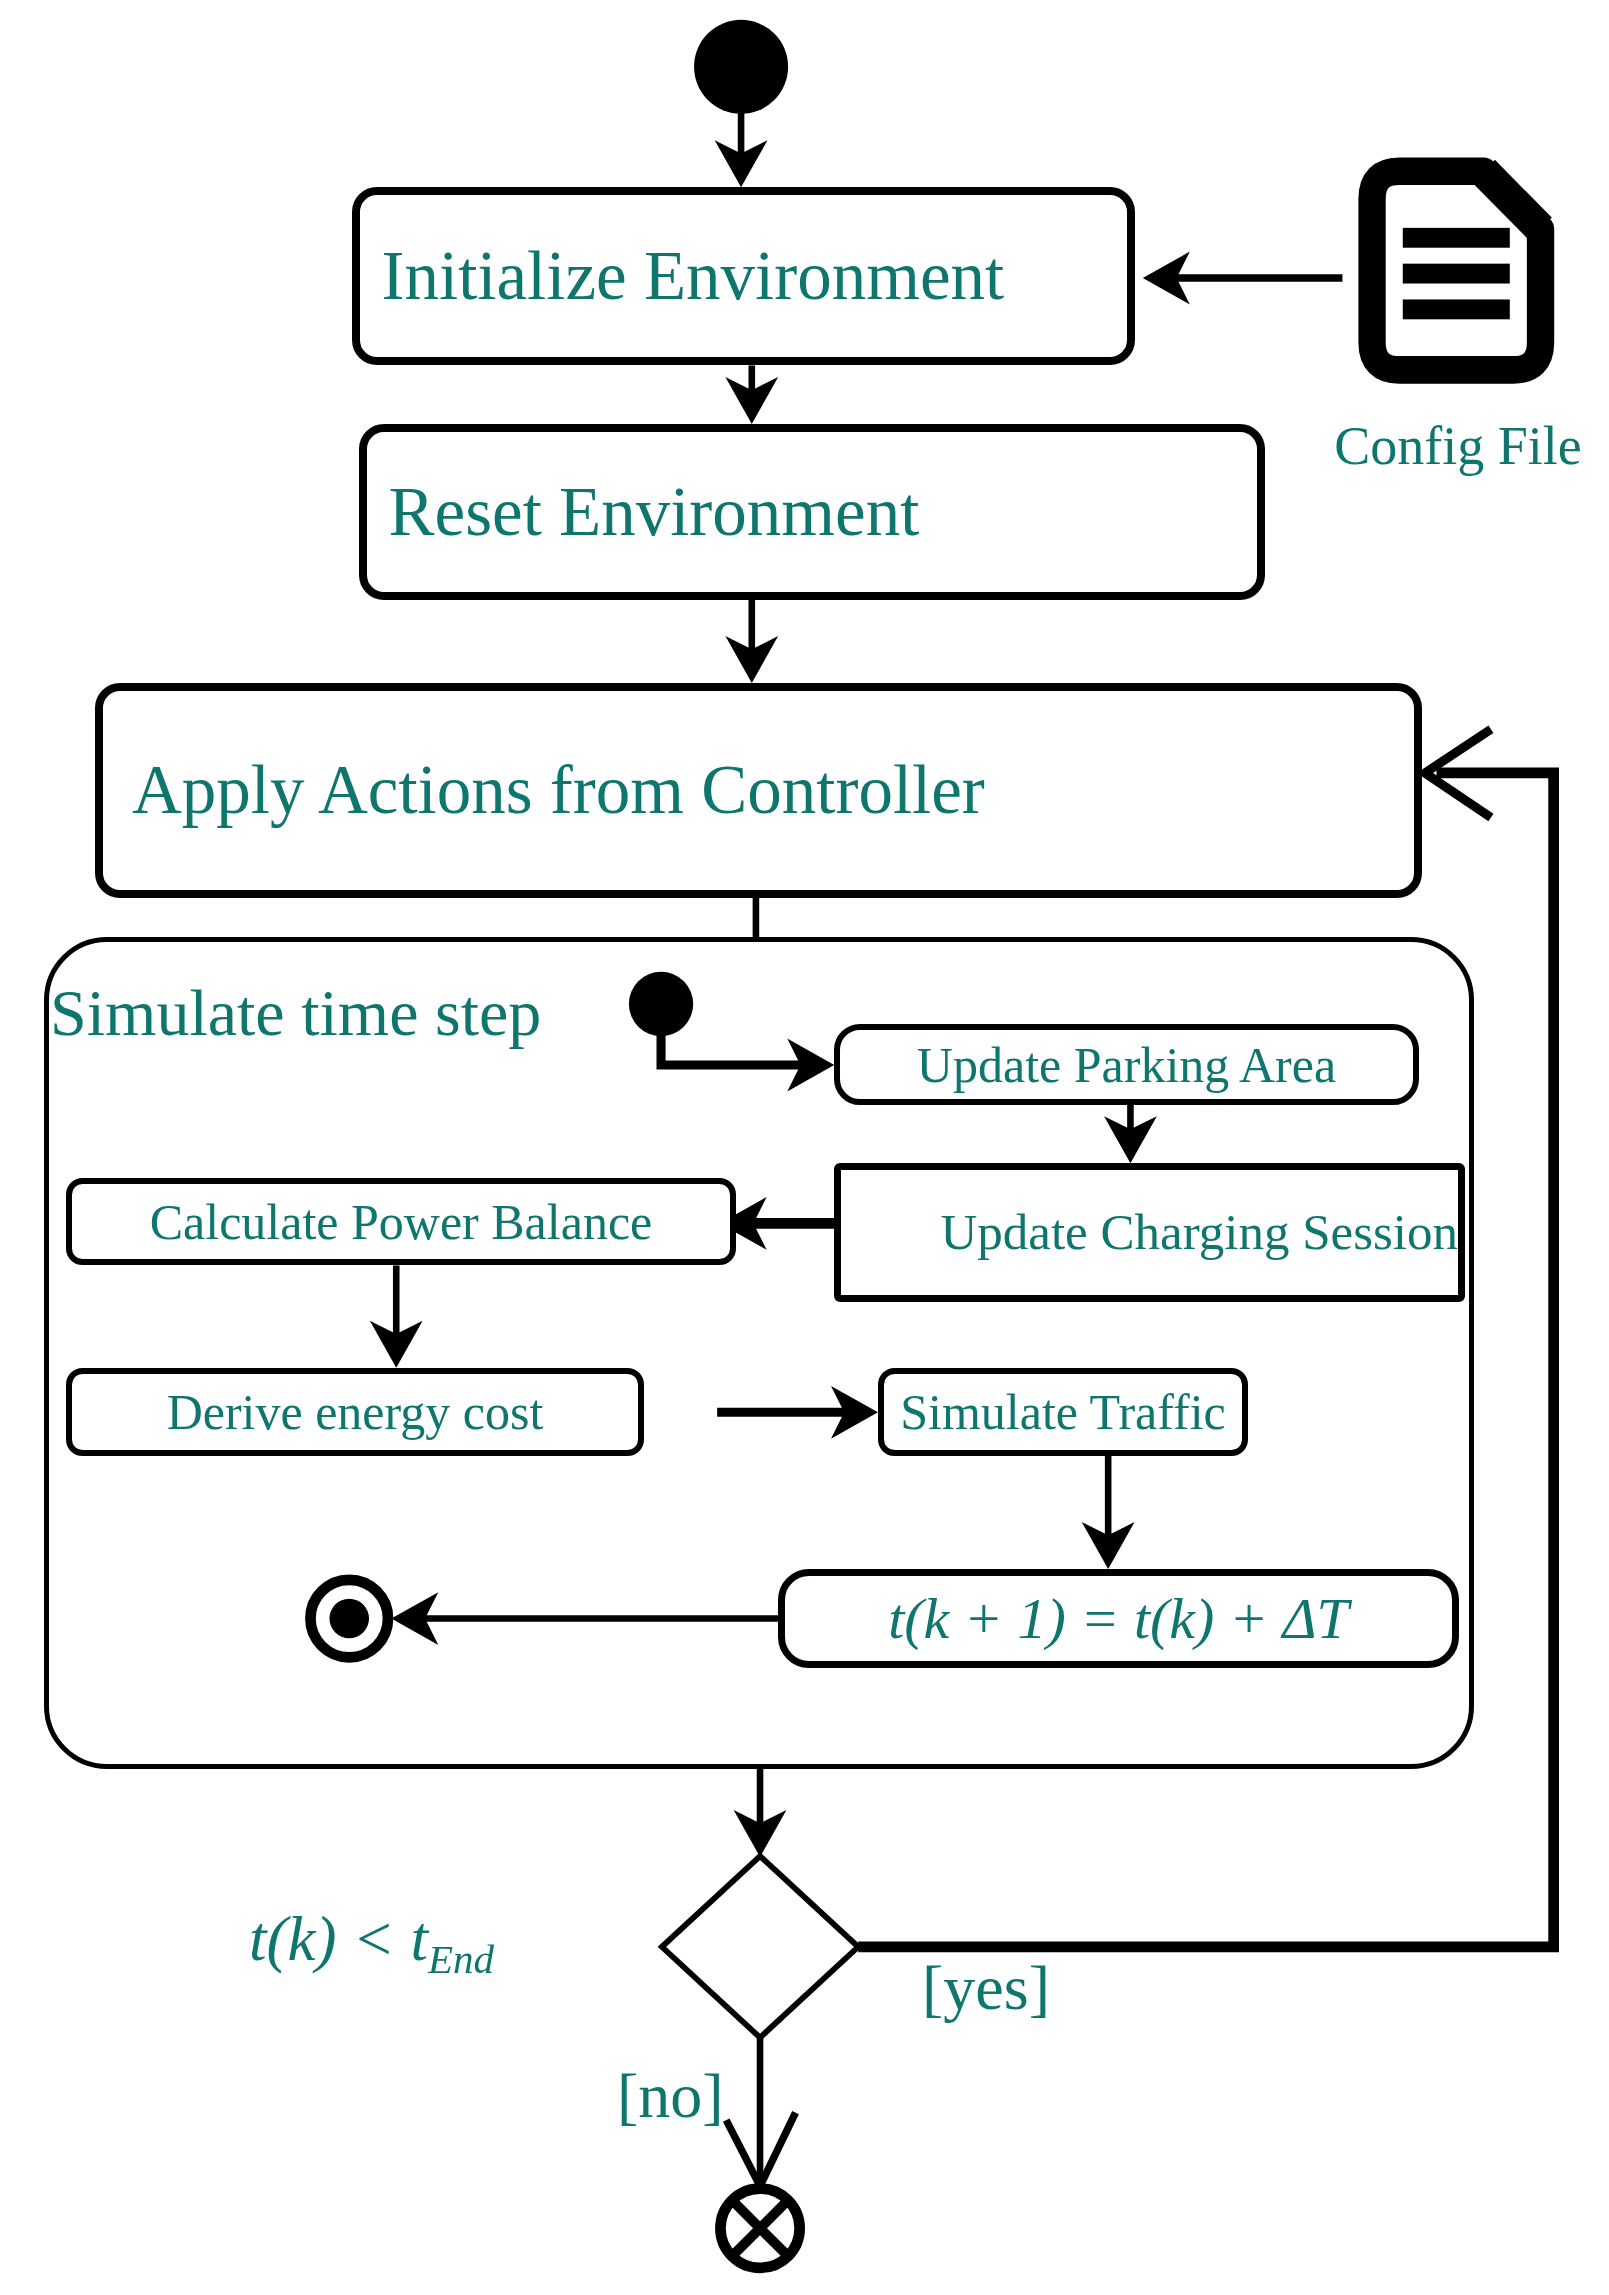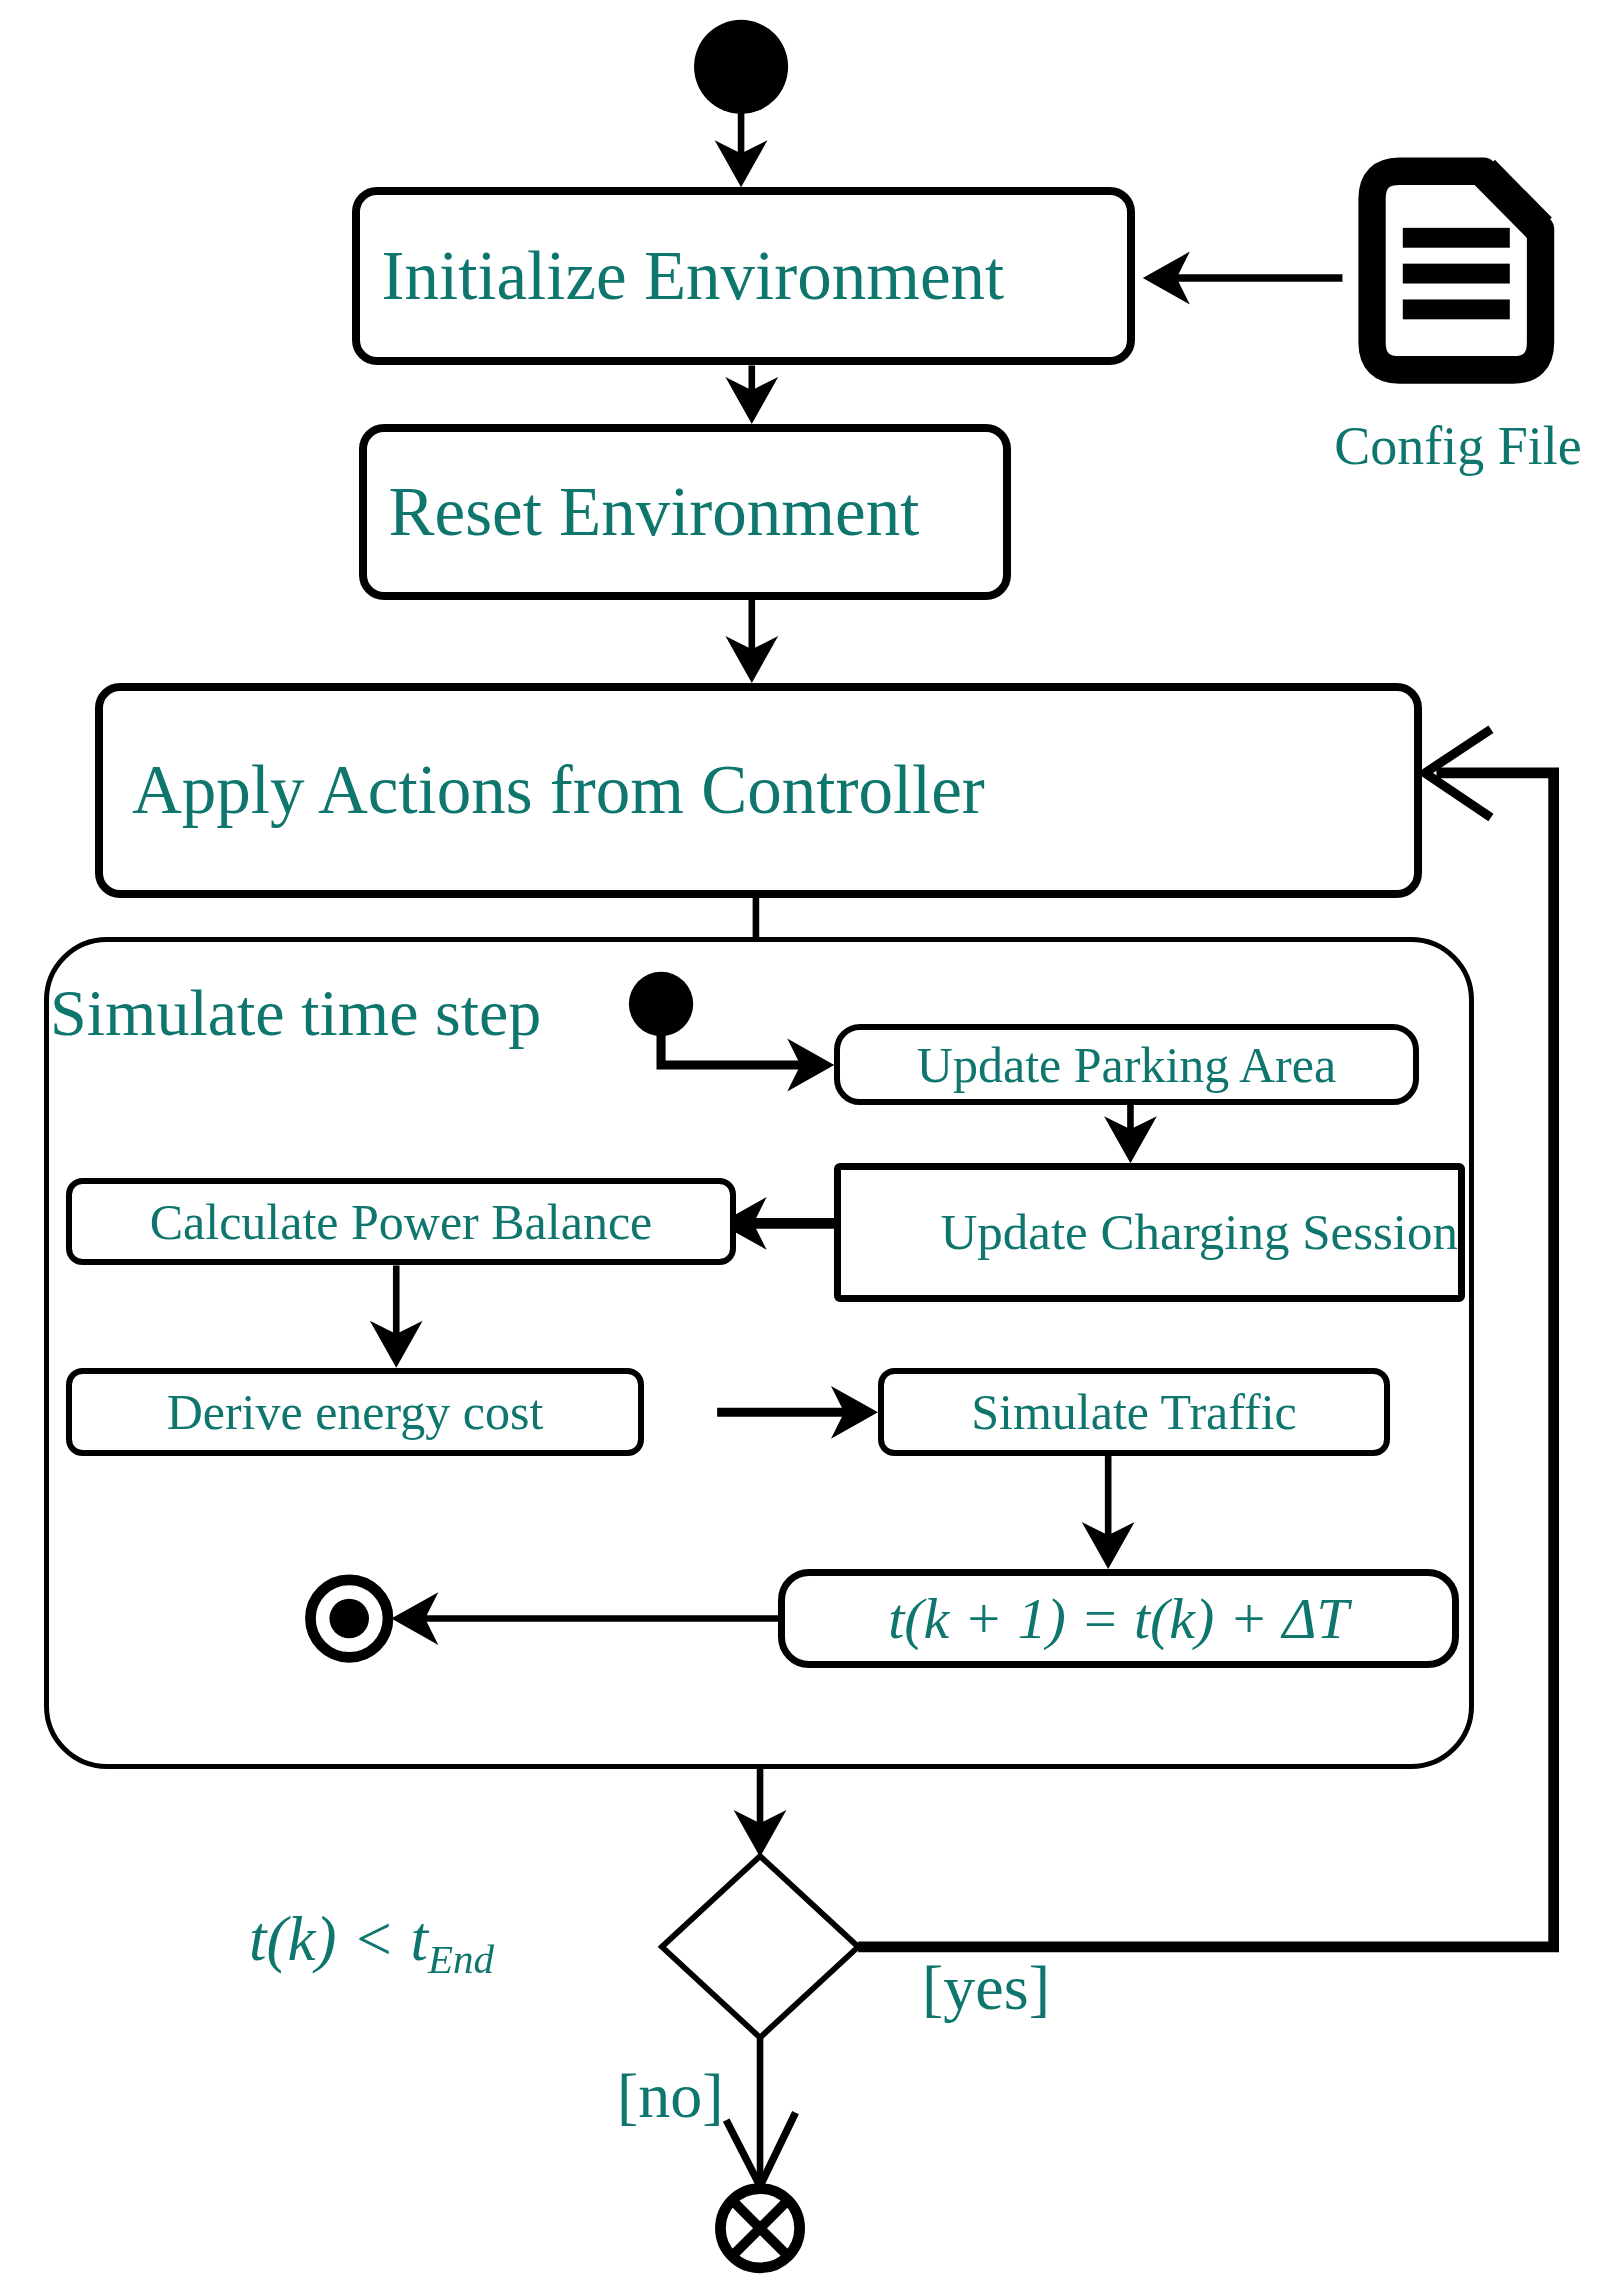--- a/index.html
+++ b/index.html
@@ -81,21 +81,21 @@
     <line x1="921" y1="2470" x2="921" y2="2646" stroke="#000" stroke-width="8"></line>
     <path d="M880 2570 L921 2650 M964 2561 L921 2650" fill="none" stroke="#000" stroke-width="9"></path>
     <circle cx="921" cy="2701" r="48" fill="#fff" stroke="#000" stroke-width="13"></circle>
     <path d="M889 2669 L953 2733 M953 2669 L889 2733" stroke="#000" stroke-width="12"></path>
   </svg>
 
   <div class="node big" style="left:352px;top:187px;width:783px;height:178px;">
     <span>Initialize Environment</span>
   </div>
 
-  <div class="node big" style="left:359px;top:424px;width:652px;height:176px;">
+  <div class="node big" style="left:359px;top:424px;width:906px;height:176px;">
     <span>Reset Environment</span>
   </div>
 
   <div class="node big" style="left:95px;top:683px;width:1327px;height:215px;padding-left:29px;">
     <span>Apply Actions from Controller</span>
   </div>
 
   <div class="frame" style="left:44px;top:937px;width:1430px;height:832px;"></div>
   <div class="freelabel" style="left:50px;top:980px;font-size:66px;">Simulate time step</div>
 
@@ -108,21 +108,21 @@
   </div>
 
   <div class="node small" style="left:66px;top:1178px;width:670px;height:87px;">
     <span>Calculate Power Balance</span>
   </div>
 
   <div class="node small" style="left:66px;top:1368px;width:578px;height:88px;">
     <span>Derive energy cost</span>
   </div>
 
-  <div class="node small" style="left:878px;top:1368px;width:512px;height:88px;">
+  <div class="node small" style="left:878px;top:1368px;width:370px;height:88px;">
     <span>Simulate Traffic</span>
   </div>
 
   <div class="node small math" style="left:778px;top:1569px;width:681px;height:99px;border-width:7.4px;border-radius:31px;font-size:58px;">
     <span>t(k + 1) = t(k) + ΔT</span>
   </div>
 
   <div class="freelabel" style="left:1293px;top:419px;width:330px;text-align:center;font-size:54px;">Config File</div>
 
   <div class="freelabel math" style="left:249px;top:1908px;font-size:63px;">

